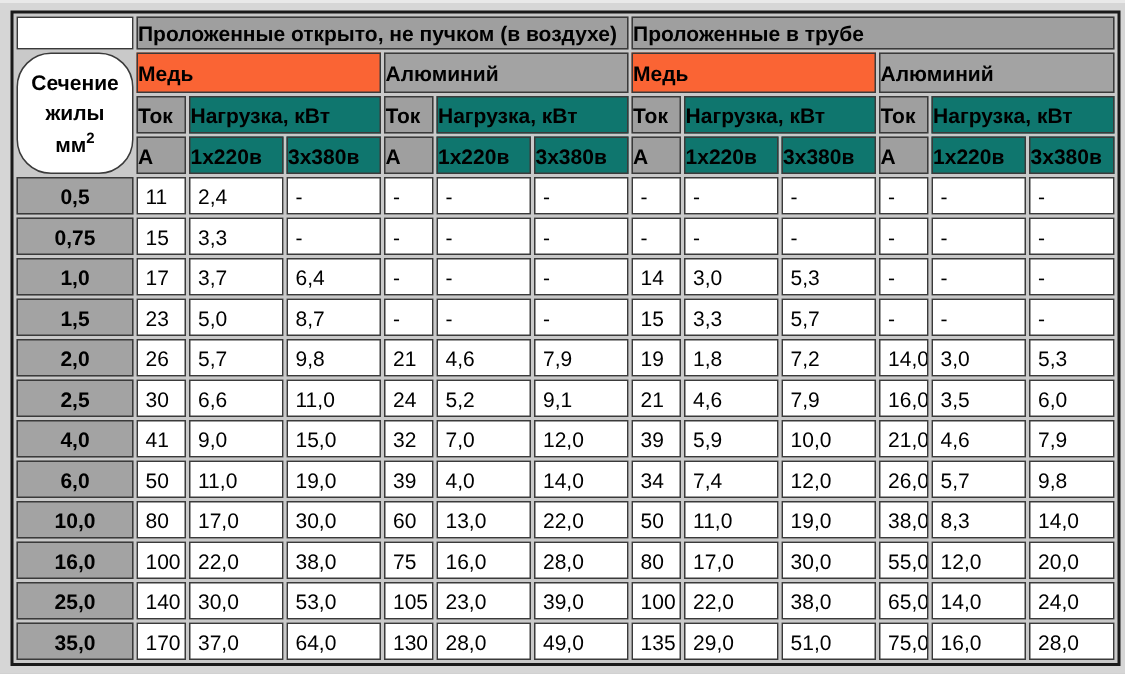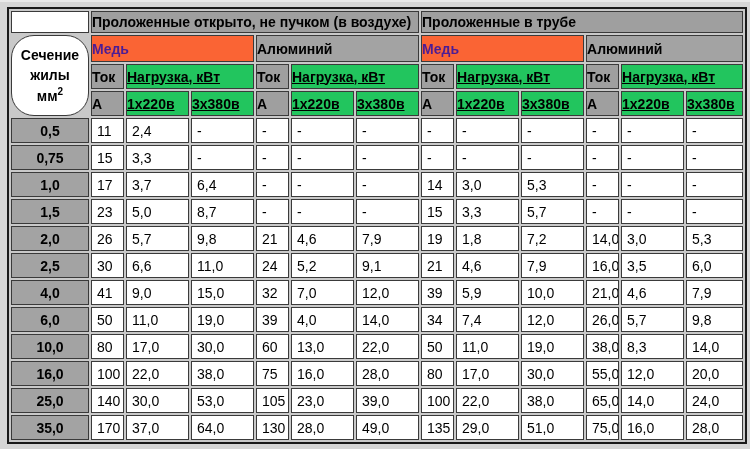--- a/index.html
+++ b/index.html
@@ -22,22 +22,22 @@
   }
   th, td {
     border:1px solid #3a3a3a;
     font-size:14px; color:#000;
     overflow:hidden; white-space:nowrap;
     box-sizing:border-box;
     padding:0;
   }
   thead th { font-weight:bold; text-align:left; }
   .dark   { background:#9f9f9f; }
-  .light  { background:#22c55e;text-decoration:underline; }
-  .copper { background:#fa6434; color:#4c1d95; }
+  .light  { background:#0f766e; }
+  .copper { background:#fa6434; color:#000000; }
   .alu    { background:#a3a3a3; }
   .corner { background:#ffffff; }
   .sechead{ background:#ffffff; font-size:14px; line-height:1.45; text-align:center;border-radius:23px; }
   .sechead sup { font-size:10px; }
   tr.hrow1 { height:22px; }
   tr.hrow2 { height:27px; }
   tr.hrow3 { height:25px; }
   tr.hrow4 { height:25px; }
   tbody tr { height:25px; }
   td.sec  { background:#a3a3a3; font-weight:bold; text-align:center; }

